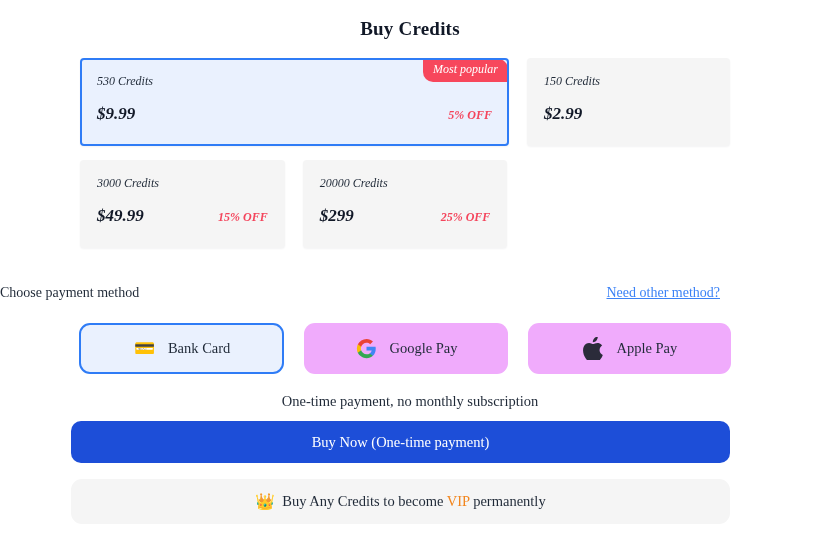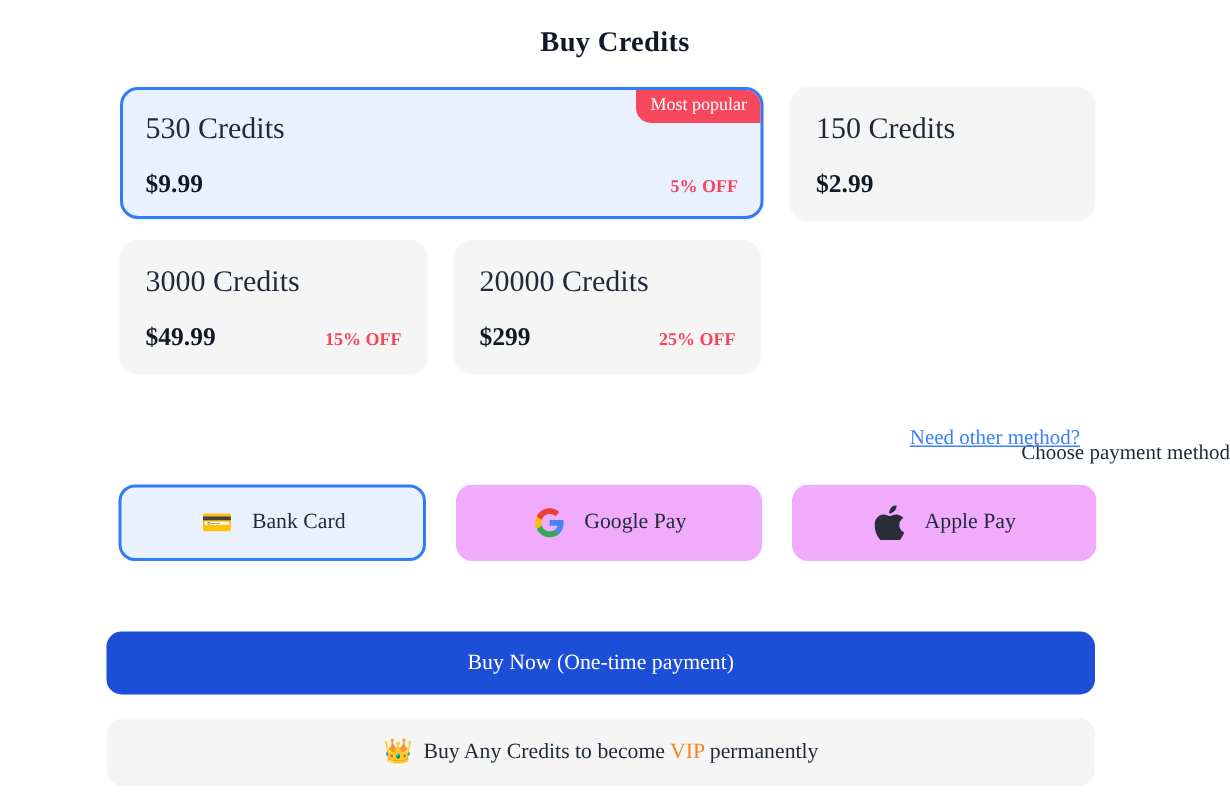--- a/index.html
+++ b/index.html
@@ -46,38 +46,39 @@
   }
   .pkg-row.row2 {
     margin-top: 14px;
   }
 
   .pkg {
     position: relative;
     box-sizing: border-box;
     background: #f5f5f5;
     border: 1px solid transparent;
-    border-radius: 12px;
+    border-radius: 4px;
     height: 88px;
     padding: 16px 16px 0 16px;
     overflow: hidden;
     box-shadow: 0 1px 2px rgba(16,24,40,0.05);
+    font-style: italic;
   }
   .pkg.wide { width: 429px; }
   .pkg.narrow { width: 203px; }
   .pkg.third { width: 204.66px; }
 
   .pkg.selected {
     background: #eaf1fe;
     border: 2px solid #2f7cf6;
     padding: 15px 15px 0 15px;
   }
 
   .pkg-credits {
-    font-size: 20px;
+    font-size: 12px;
     color: #1f2937;
     line-height: 1.1;
   }
   .pkg-bottom {
     display: flex;
     align-items: baseline;
     justify-content: space-between;
     margin-top: 16px;
     gap: 12px;
   }
@@ -111,24 +112,23 @@
     left: 0;
     top: 285px;
     width: 820px;
     height: 20px;
   }
   .pay-head-label {
     position: absolute;
     left: 0;
     top: 0;
     width: 820px;
-    text-align: right;
+    text-align: left;
     font-size: 14px;
     color: #1f2937;
-    margin-top: 10px;
   }
   .pay-head-link {
     position: absolute;
     right: 100px;
     top: 0;
     font-size: 14px;
     color: #3b82f6;
     text-decoration: underline;
     cursor: pointer;
     white-space: nowrap;
@@ -304,20 +304,21 @@
       <span class="m-icon">
         <svg width="20" height="23" viewBox="0 0 20 24">
           <path fill="#2b2b3a" d="M13.62 3.66c.9-1.09 1.5-2.6 1.34-4.11-1.29.05-2.85.86-3.78 1.95-.83.96-1.56 2.5-1.37 3.98 1.44.11 2.91-.73 3.81-1.82zM14.94 6.2c-2.09-.12-3.87 1.19-4.87 1.19-1 0-2.53-1.13-4.17-1.1-2.14.03-4.13 1.25-5.23 3.17-2.24 3.88-.58 9.62 1.6 12.77 1.07 1.55 2.34 3.29 4.02 3.23 1.6-.06 2.21-1.04 4.15-1.04 1.93 0 2.48 1.04 4.17 1.01 1.73-.03 2.82-1.58 3.88-3.14 1.22-1.79 1.72-3.53 1.75-3.62-.04-.02-3.36-1.29-3.39-5.12-.03-3.2 2.61-4.73 2.73-4.81-1.49-2.2-3.81-2.45-4.64-2.54z"></path>
         </svg>
       </span>
       <span>Apple Pay</span>
     </div>
 
   </div>
 
+  <div class="note">One-time payment, no monthly subscription</div>
 
   <button class="buy-btn">Buy Now (One-time payment)</button>
 
   <div class="vip">
     <span class="vip-crown">👑</span>
     <span><span class="vip-text">Buy Any Credits to become </span><span class="vip-word">VIP</span><span class="vip-text"> permanently</span></span>
   </div>
 
 </div>
 

